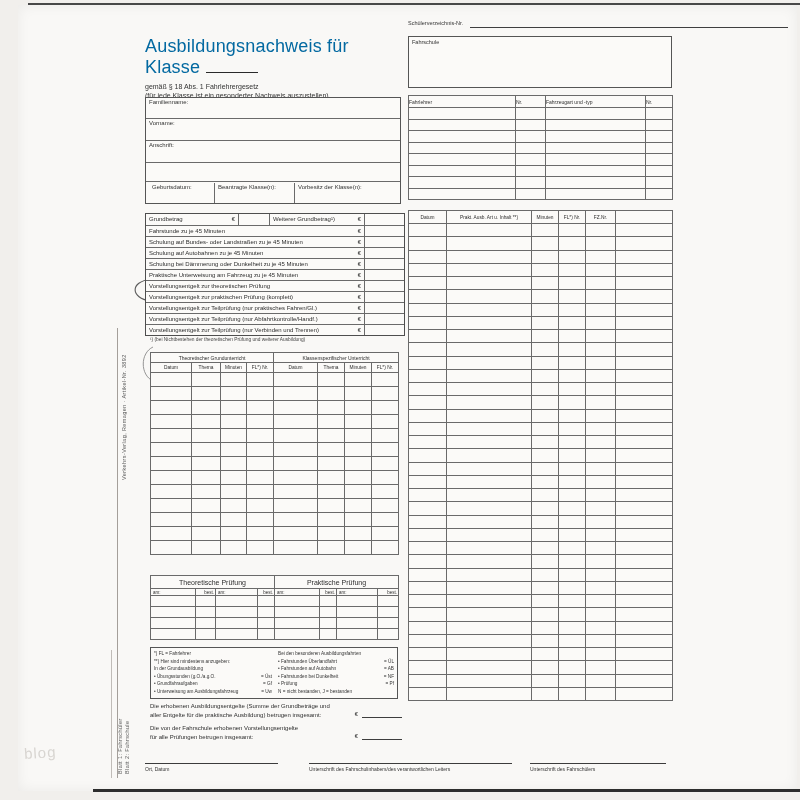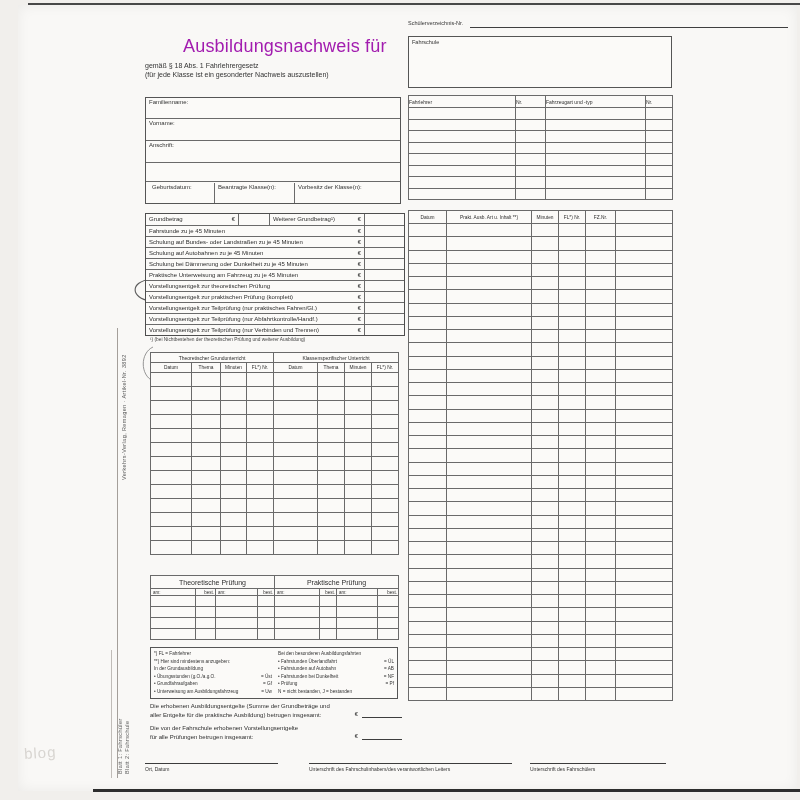--- a/index.html
+++ b/index.html
@@ -20,21 +20,21 @@
   .topline { position:absolute; left:28px; top:3px; width:772px; height:2px; background:#484848; }
   .bottomline { position:absolute; left:93px; top:789px; width:707px; height:3px; background:#2d2d2d; }
   .vr { position:absolute; width:1px; background:#a49f9a; }
   .vtext {
     position:absolute; writing-mode:vertical-rl; transform:rotate(180deg);
     font-size:5.5px; color:#5a5a5a; letter-spacing:0.4px; white-space:nowrap;
   }
   .wm { position:absolute; left:24px; top:744px; font-size:15px; color:#d8d5d1; transform:rotate(-4deg); letter-spacing:1px; }
 
   
-  .title-l1 { font-size:18px; color:#a21caf; letter-spacing:0.2px; line-height:21px;margin-left:38px; }
+  .title-l1 { font-size:18px; color:#0369a1; letter-spacing:0.2px; line-height:21px; }
   .blank-rule { display:inline-block; width:52px; border-bottom:1.6px solid #2a2a2a; vertical-align:baseline; margin-left:6px; }
   .law { font-size:7px; color:#333; line-height:8.6px; margin-top:5px; }
 
   
   .infobox { left:145px; top:97px; width:256px; border:1px solid #555; background:#fbfaf8; }
   .irow { border-top:1px solid #6a6a6a; font-size:6px; color:#333; padding:1px 0 0 3px; }
   .irow:first-child { border-top:none; }
   .irow3 { display:grid; grid-template-columns:65px 80px 111px; }
   .irow3 > div { border-left:1px solid #6a6a6a; padding:1px 0 0 3px; }
   .irow3 > div:first-child { border-left:none; }
@@ -110,20 +110,21 @@
 <div class="vtext" style="left:124px; top:668px; height:106px;">Blatt 2: Fahrschule</div>
 <div class="wm">blog</div>
 
 <svg class="marks" width="800" height="800">
   <path d="M150,301 C131,298 129,282 151,279" stroke="#5a5a5a" stroke-width="1.1" fill="none"></path>
   <path d="M153,347 C140,353 140,375 153,381" stroke="#8a8a8a" stroke-width="0.9" fill="none"></path>
 </svg>
 
 <div class="abs" style="left:145px; top:36px;">
   <div class="title-l1">Ausbildungsnachweis für</div>
+  <div class="title-l1"><span>Klasse</span><span class="blank-rule"></span></div>
   <div class="law">
     <div>gemäß § 18 Abs. 1 Fahrlehrergesetz</div>
     <div>(für jede Klasse ist ein gesonderter Nachweis auszustellen)</div>
   </div>
 </div>
 
 <div class="abs infobox">
   <div class="irow" style="height:20px;">Familienname:</div>
   <div class="irow" style="height:22px;">Vorname:</div>
   <div class="irow" style="height:22px;">Anschrift:</div>

